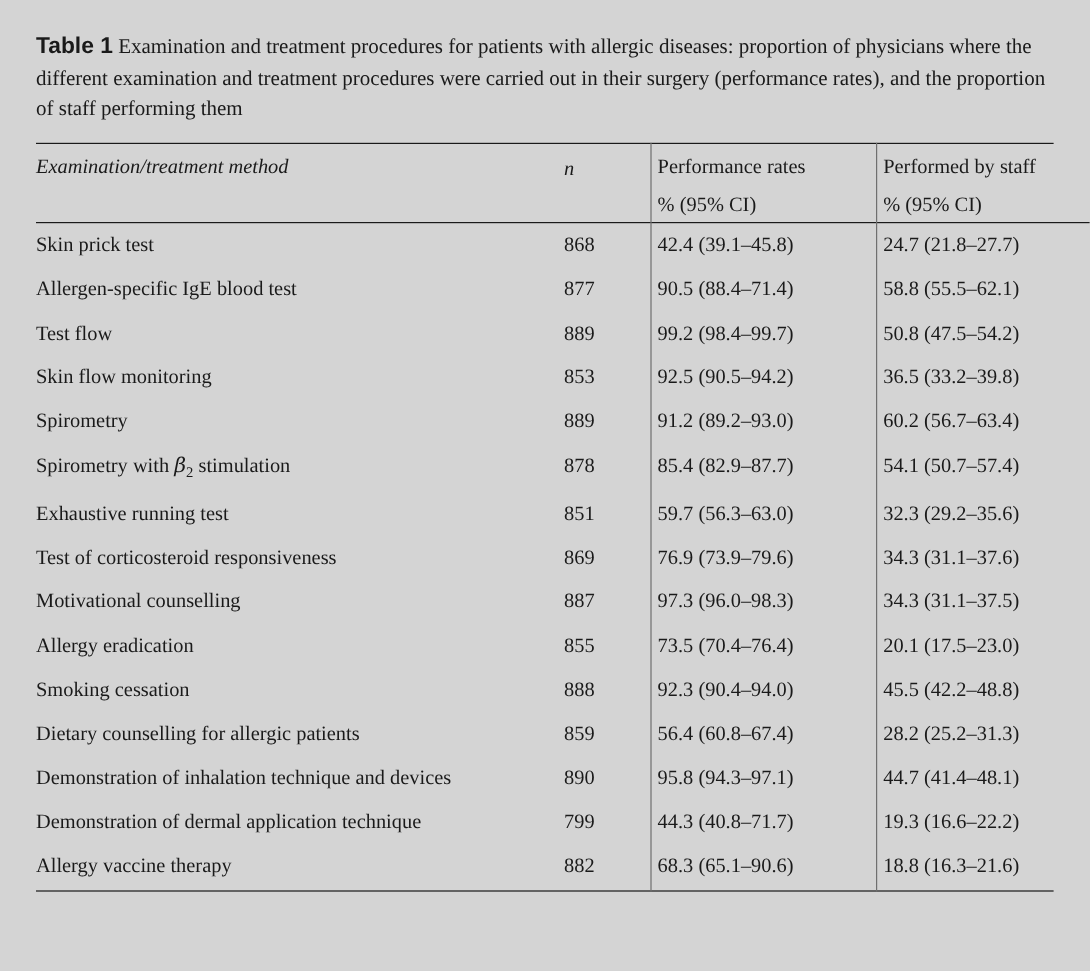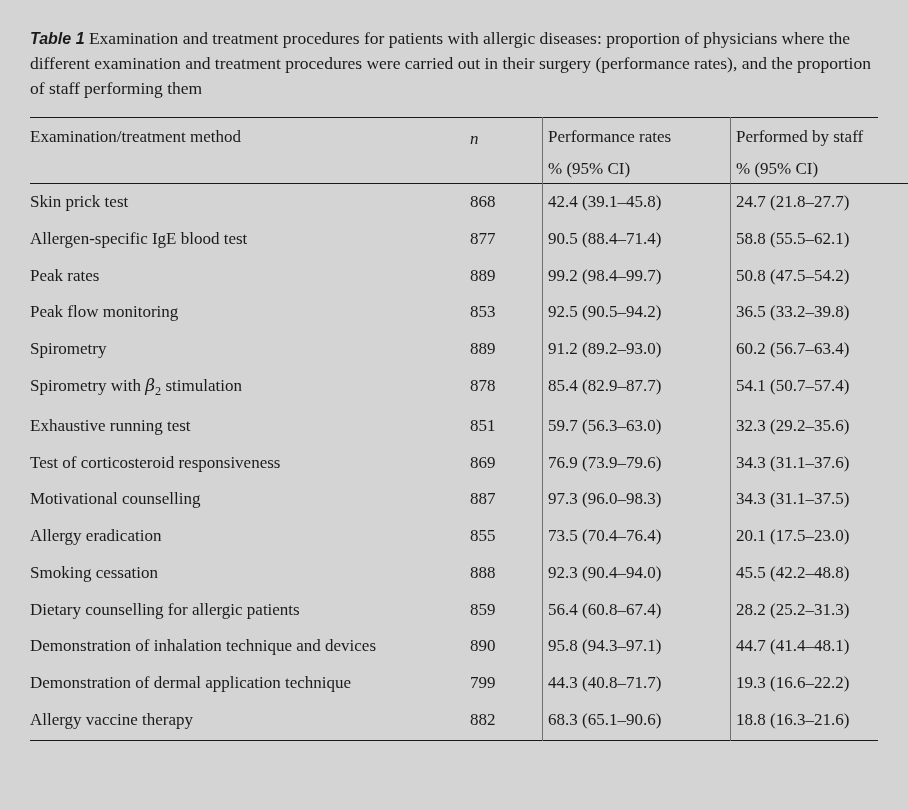--- a/index.html
+++ b/index.html
@@ -25,40 +25,39 @@
   .caption {
     font-size: 17.5px;
     line-height: 1.42;
     text-align: left;
     margin: 0 0 16px 0;
     max-width: 852px;
   }
   .caption .lbl {
     font-family: "Liberation Sans", sans-serif;
     font-weight: bold;
-    font-size: 16px;
-    font-style: italic;
+    font-size: 19px;
   }
   .caption .txt {
     font-family: "Liberation Serif", serif;
   }
   table {
     border-collapse: collapse;
     width: 848px;
     margin: 0;
     table-layout: fixed;
   }
   thead th {
     font-weight: normal;
     text-align: left;
     vertical-align: top;
     font-size: 17px;
     padding: 9px 0 4px 0;
   }
-  th.c-method { width: 440px; padding-right: 10px; }
+  th.c-method { width: 440px; padding-right: 10px; font-style: italic; }
   th.c-n      { width: 78px; }
   th.c-perf   { width: 188px; }
   th.c-staff  { width: 192px; }
   .hdr-line2 {
     display: block;
     margin-top: 12px;
   }
   .hdr-n-italic {
     font-style: italic;
     display: block;
@@ -138,27 +137,27 @@
           <td class="c-perf">42.4 (39.1–45.8)</td>
           <td class="c-staff">24.7 (21.8–27.7)</td>
         </tr>
         <tr>
           <td class="c-method">Allergen-specific IgE blood test</td>
           <td class="c-n">877</td>
           <td class="c-perf">90.5 (88.4–71.4)</td>
           <td class="c-staff">58.8 (55.5–62.1)</td>
         </tr>
         <tr>
-          <td class="c-method">Peak rates</td>
+          <td class="c-method">Test flow</td>
           <td class="c-n">889</td>
           <td class="c-perf">99.2 (98.4–99.7)</td>
           <td class="c-staff">50.8 (47.5–54.2)</td>
         </tr>
         <tr>
-          <td class="c-method">Peak flow monitoring</td>
+          <td class="c-method">Skin flow monitoring</td>
           <td class="c-n">853</td>
           <td class="c-perf">92.5 (90.5–94.2)</td>
           <td class="c-staff">36.5 (33.2–39.8)</td>
         </tr>
         <tr>
           <td class="c-method">Spirometry</td>
           <td class="c-n">889</td>
           <td class="c-perf">91.2 (89.2–93.0)</td>
           <td class="c-staff">60.2 (56.7–63.4)</td>
         </tr>

